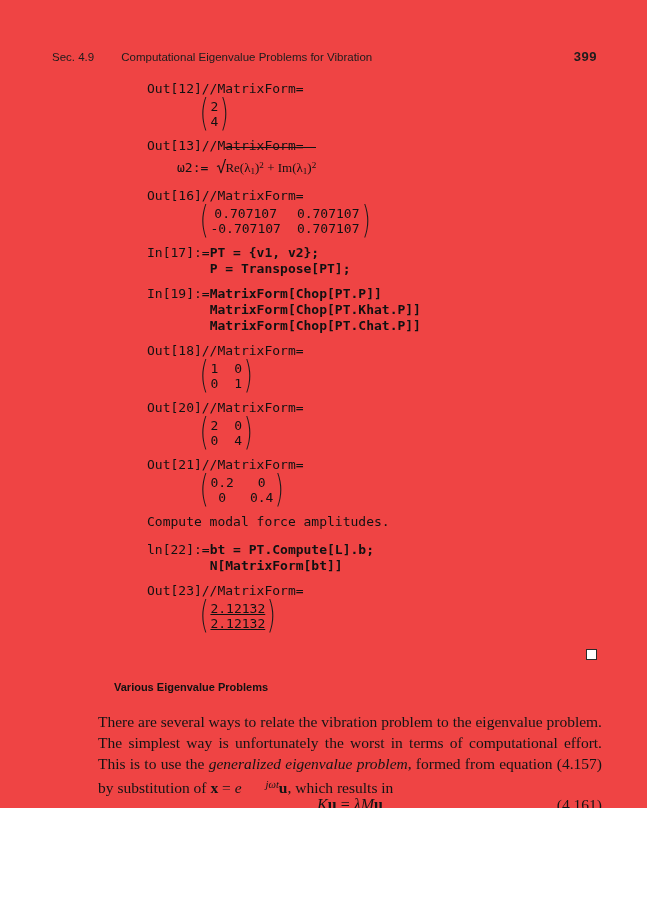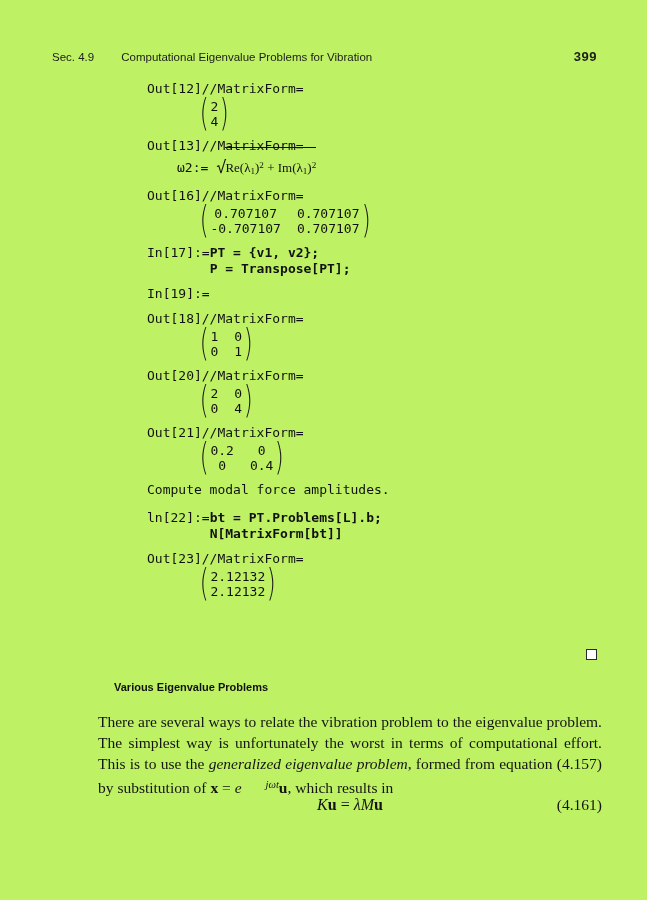--- a/index.html
+++ b/index.html
@@ -1,17 +1,17 @@
 <!DOCTYPE html>
 <html><head>
 <meta charset="utf-8">
 <style>
   html,body{margin:0;padding:0;background:#ffffff;}
   .page{
-    position:relative;width:647px;height:900px;background:#bef264;
+    position:relative;width:647px;height:808px;background:#ef4444;
     color:#151515;overflow:hidden;
     font-family:"Liberation Serif",serif;
   }
   
   .header{
     position:absolute;left:52px;right:50px;top:49px;
     display:flex;align-items:baseline;
     font-family:"Liberation Sans",sans-serif;font-size:11.5px;color:#1c1c1c;
   }
   .htitle{margin-left:27px;text-align:center;}
@@ -108,20 +108,25 @@
           <span>In[17]:=</span>
           <span class="in-lines">
             <div class="in-line">PT = {v1, v2};</div>
             <div class="in-line">P = Transpose[PT];</div>
           </span>
         </div>
       </div>
       <div class="code-block">
         <div class="in-grid">
           <span>In[19]:=</span>
+          <span class="in-lines">
+            <div class="in-line">MatrixForm[Chop[PT.P]]</div>
+            <div class="in-line">MatrixForm[Chop[PT.Khat.P]]</div>
+            <div class="in-line">MatrixForm[Chop[PT.Chat.P]]</div>
+          </span>
         </div>
       </div>
       <div class="code-block">
         <div class="code-label">Out[18]//MatrixForm=</div>
         <span class="mx">
           <span class="paren l">(</span>
           <span class="mx-grid" style="grid-template-columns: repeat(2, auto);">
             <span class="mx-cell">1</span>
             <span class="mx-cell">0</span>
             <span class="mx-cell">0</span>
@@ -154,30 +159,30 @@
             <span class="mx-cell">0.4</span>
           </span>
           <span class="paren r">)</span>
         </span>
       </div>
       <div class="code-block code-note">Compute modal force amplitudes.</div>
       <div class="code-block">
         <div class="in-grid">
           <span>ln[22]:=</span>
           <span class="in-lines">
-            <div class="in-line">bt = PT.Problems[L].b;</div>
+            <div class="in-line">bt = PT.Compute[L].b;</div>
             <div class="in-line">N[MatrixForm[bt]]</div>
           </span>
         </div>
       </div>
       <div class="code-block">
         <div class="code-label">Out[23]//MatrixForm=</div>
         <span class="mx">
           <span class="paren l">(</span>
-          <span class="mx-grid" style="grid-template-columns: repeat(1, auto);">
+          <span class="mx-grid" style="grid-template-columns: repeat(1, auto); text-decoration: underline;">
             <span class="mx-cell">2.12132</span>
             <span class="mx-cell">2.12132</span>
           </span>
           <span class="paren r">)</span>
         </span>
       </div>
     </div>
 
   <div class="end-marker"></div>
 

